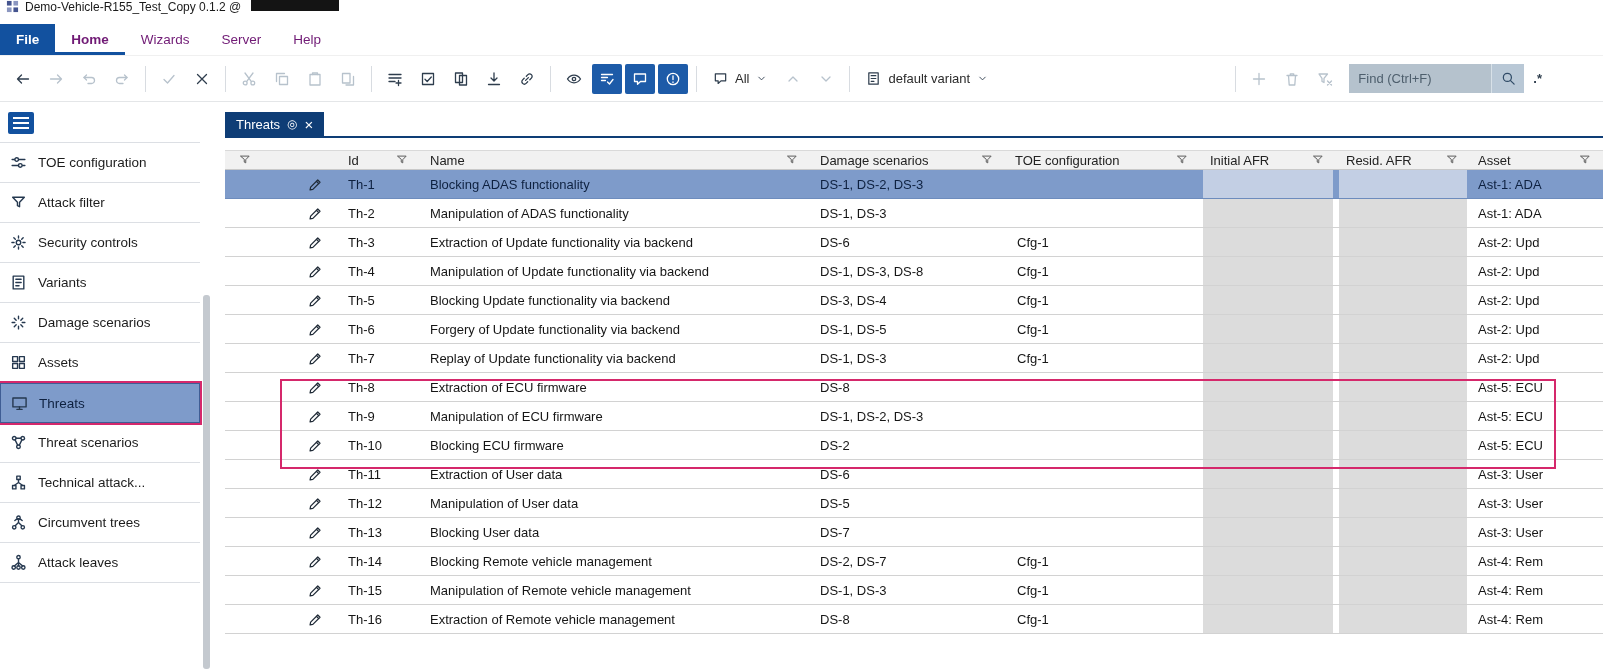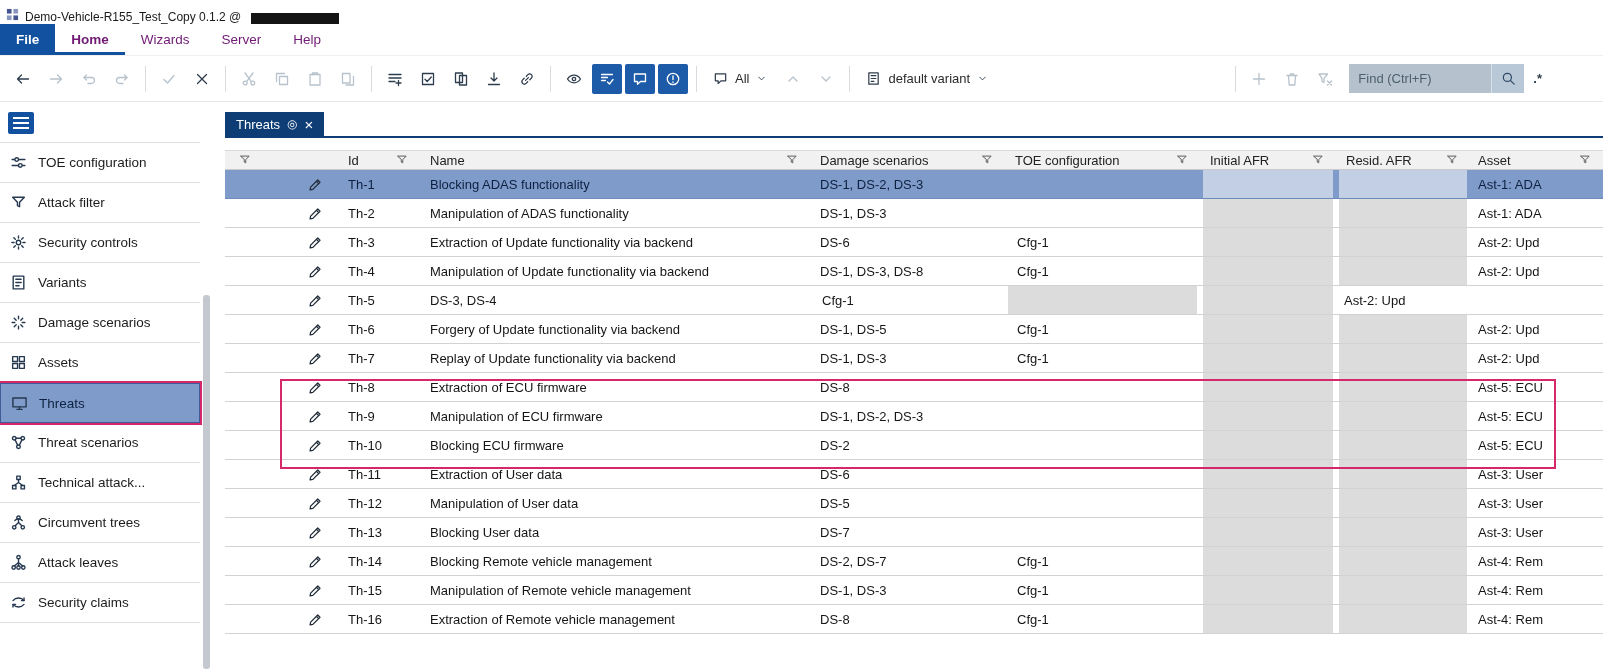--- a/index.html
+++ b/index.html
@@ -1,19 +1,19 @@
 <!DOCTYPE html>
 <html style="--brand_blue: #12519f; --tab_navy: #0e3d76; --toolbar_active_blue: #1d5ba8; --selection_blue: #7e9bca; --annotation_red: #d5286b; --afr_cell_gray: #dcdcdc;"><head>
 <meta charset="utf-8">
 <style>
   *{box-sizing:border-box;margin:0;padding:0}
   html,body{width:1603px;height:669px;overflow:hidden;background:#fff;
     font-family:"Liberation Sans",sans-serif;color:#1a1a1a}
   
-  .titlebar{height:24px;display:flex;align-items:flex-end;gap:6px;padding-left:6px;font-size:12px}
+  .titlebar{height:24px;display:flex;align-items:flex-start;gap:6px;padding-left:6px;font-size:12px}
   .redaction{display:inline-block;width:88px;height:11px;background:#141414;margin-left:4px}
   
   .menubar{height:32px;display:flex;align-items:flex-start;border-bottom:1px solid #f0f0f0}
   .menu-item{padding:0 16px;line-height:31px;font-size:13.5px;color:#701a75;cursor:default}
   .menu-item.primary{background:var(--brand_blue,#12519f);color:#fff;font-weight:700}
   .menu-item.active{font-weight:700;box-shadow:inset 0 -3px 0 var(--brand_blue,#12519f)}
   
   .toolbar{height:46px;display:flex;align-items:center;gap:3px;padding:0 55px 0 8px;
     border-bottom:1px solid #e4e6e8}
   .tbtn{width:30px;height:30px;display:flex;align-items:center;justify-content:center;
@@ -460,29 +460,20 @@
             <svg viewBox="0 0 16 16" fill="none" stroke="currentColor" stroke-width="1.3" stroke-linecap="round" stroke-linejoin="round">
               <circle cx="8" cy="3" r="1.6"></circle>
               <circle cx="3.5" cy="12.7" r="1.6"></circle>
               <circle cx="8" cy="12.7" r="1.6"></circle>
               <circle cx="12.5" cy="12.7" r="1.6"></circle>
               <path d="M8 4.6V8M8 8l-4 3.3M8 8v3.3M8 8l4 3.3"></path>
             </svg>
           </span>
           <span class="side-label">Attack leaves</span>
         </div>
-        <div class="side-item">
-          <span class="side-icon">
-            <svg viewBox="0 0 16 16" fill="none" stroke="currentColor" stroke-width="1.3" stroke-linecap="round" stroke-linejoin="round">
-              <path d="M2.8 6.2c2.6-3.2 7.8-3.2 10.4 0M13.2 9.8c-2.6 3.2-7.8 3.2-10.4 0"></path>
-              <path d="M13.2 3.8v2.4h-2.4M2.8 12.2V9.8h2.4"></path>
-            </svg>
-          </span>
-          <span class="side-label">Security claims</span>
-        </div>
       </div>
     <div class="scroll-thumb"></div>
   </aside>
   <main class="main">
     <div class="tabbar">
       <div class="tab">
         <span class="tab-label">Threats</span>
         <span class="tab-status">◎</span>
         <span class="tab-close">×</span>
       </div>
@@ -625,20 +616,21 @@
           <div class="trow">
             <div class="cell cell-edit">
               <span class="pencil">
                 <svg viewBox="0 0 16 16" fill="none" stroke="currentColor" stroke-width="1.3" stroke-linecap="round" stroke-linejoin="round">
                   <path d="m2.8 10.8 7.6-7.6 2.4 2.4-7.6 7.6-3 .6z"></path>
                   <path d="m9.2 4.8 2 2"></path>
                 </svg>
               </span>
             </div>
             <div class="cell cell-id">Th-5</div>
+            <div class="cell cell-name">Blocking Update functionality via backend</div>
             <div class="cell cell-damage">DS-3, DS-4</div>
             <div class="cell cell-toe">Cfg-1</div>
             <div class="cell cell-initial_afr"></div>
             <div class="cell cell-resid_afr"></div>
             <div class="cell cell-asset">Ast-2: Upd</div>
           </div>
           <div class="trow">
             <div class="cell cell-edit">
               <span class="pencil">
                 <svg viewBox="0 0 16 16" fill="none" stroke="currentColor" stroke-width="1.3" stroke-linecap="round" stroke-linejoin="round">

